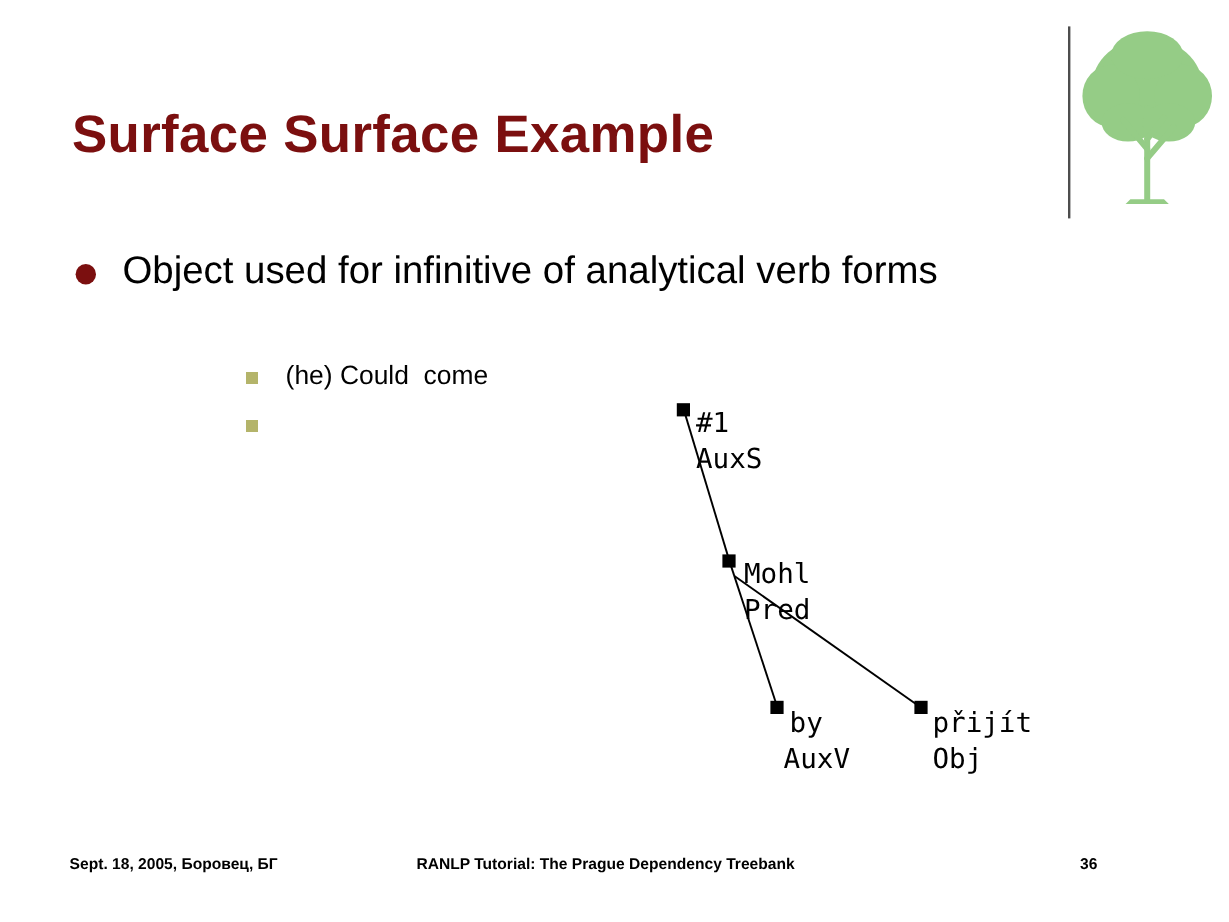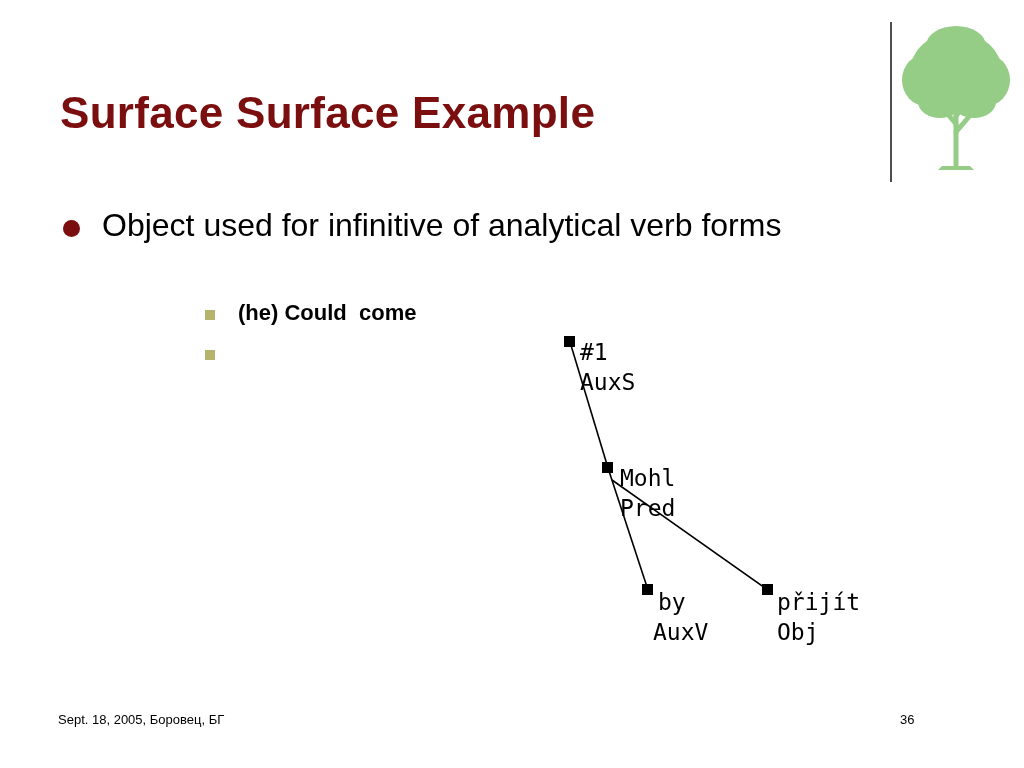--- a/index.html
+++ b/index.html
@@ -76,21 +76,20 @@
 
   .sub-bullets {
     position: absolute;
     left: 200px;
     top: 300px;
     width: 420px;
   }
   .sub-row {
     position: relative;
     height: 40px;
-    font-weight: bold;
   }
   .sub-row .marker {
     position: absolute;
     left: 5px;
     top: 10px;
     width: 10px;
     height: 10px;
     background: #b4b46a;
   }
   .sub-row .text {
@@ -120,21 +119,21 @@
   }
 
   
   .footer {
     position: absolute;
     left: 0;
     top: 712px;
     width: 1024px;
     height: 24px;
     font-size: 13px;
-    font-weight: normal;
+    font-weight: bold;
     color: #000000;
   }
   .footer .f-date {
     position: absolute;
     left: 58px;
     top: 0;
     white-space: nowrap;
   }
   .footer .f-center {
     position: absolute;
@@ -215,16 +214,17 @@
       <text class="node-label" x="138" y="290">by</text>
       <text class="node-label" x="133" y="320">AuxV</text>
 
       <text class="node-label" x="257" y="290">přijít</text>
       <text class="node-label" x="257" y="320">Obj</text>
     </svg>
   </div>
 
   <div class="footer">
     <span class="f-date">Sept. 18, 2005, Боровец, БГ</span>
+    <span class="f-center">RANLP Tutorial: The Prague Dependency Treebank</span>
     <span class="f-page">36</span>
   </div>
 
 </div>
 
 </body></html>

